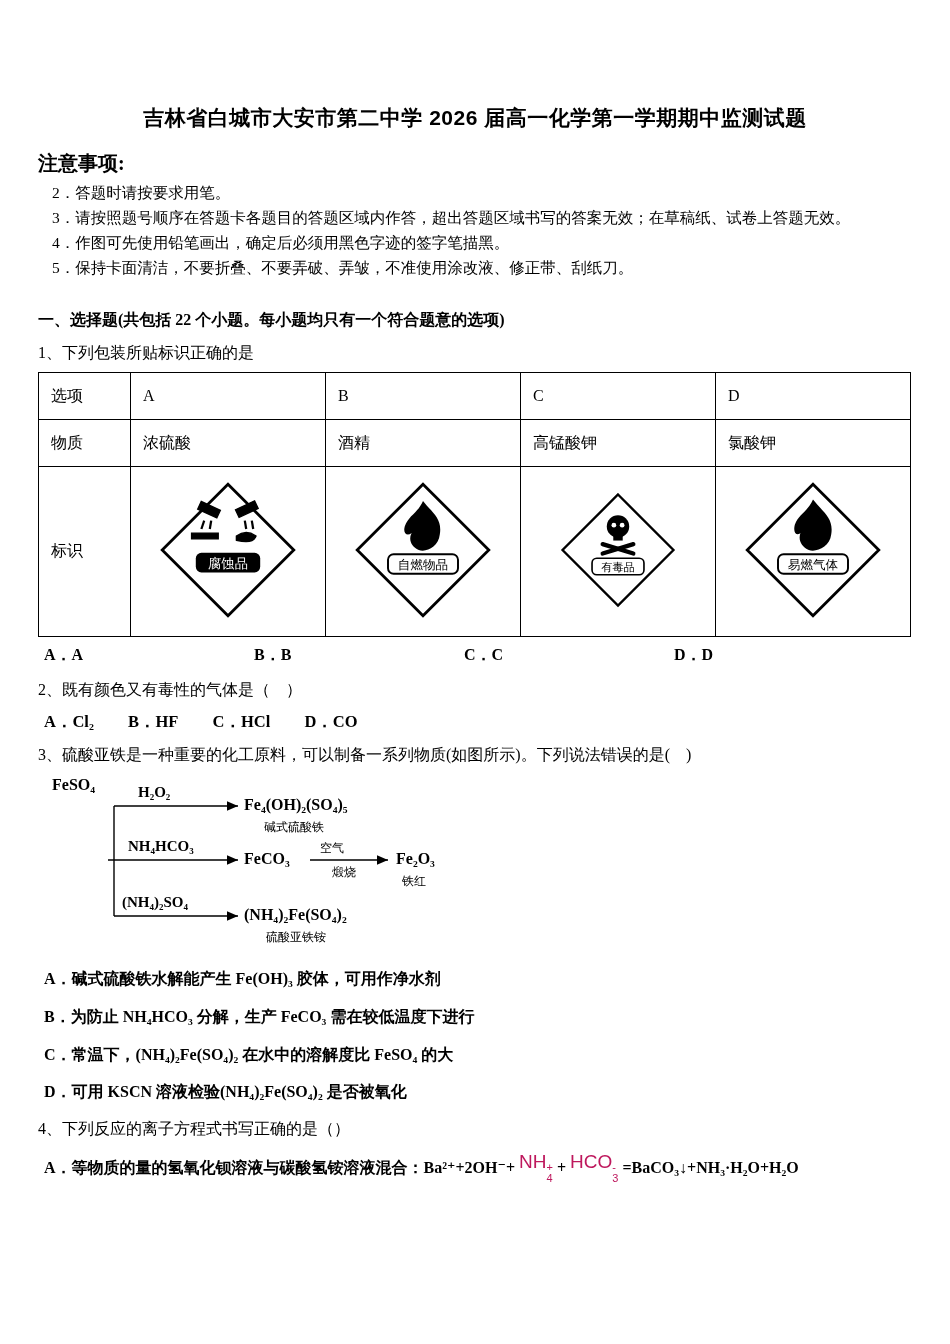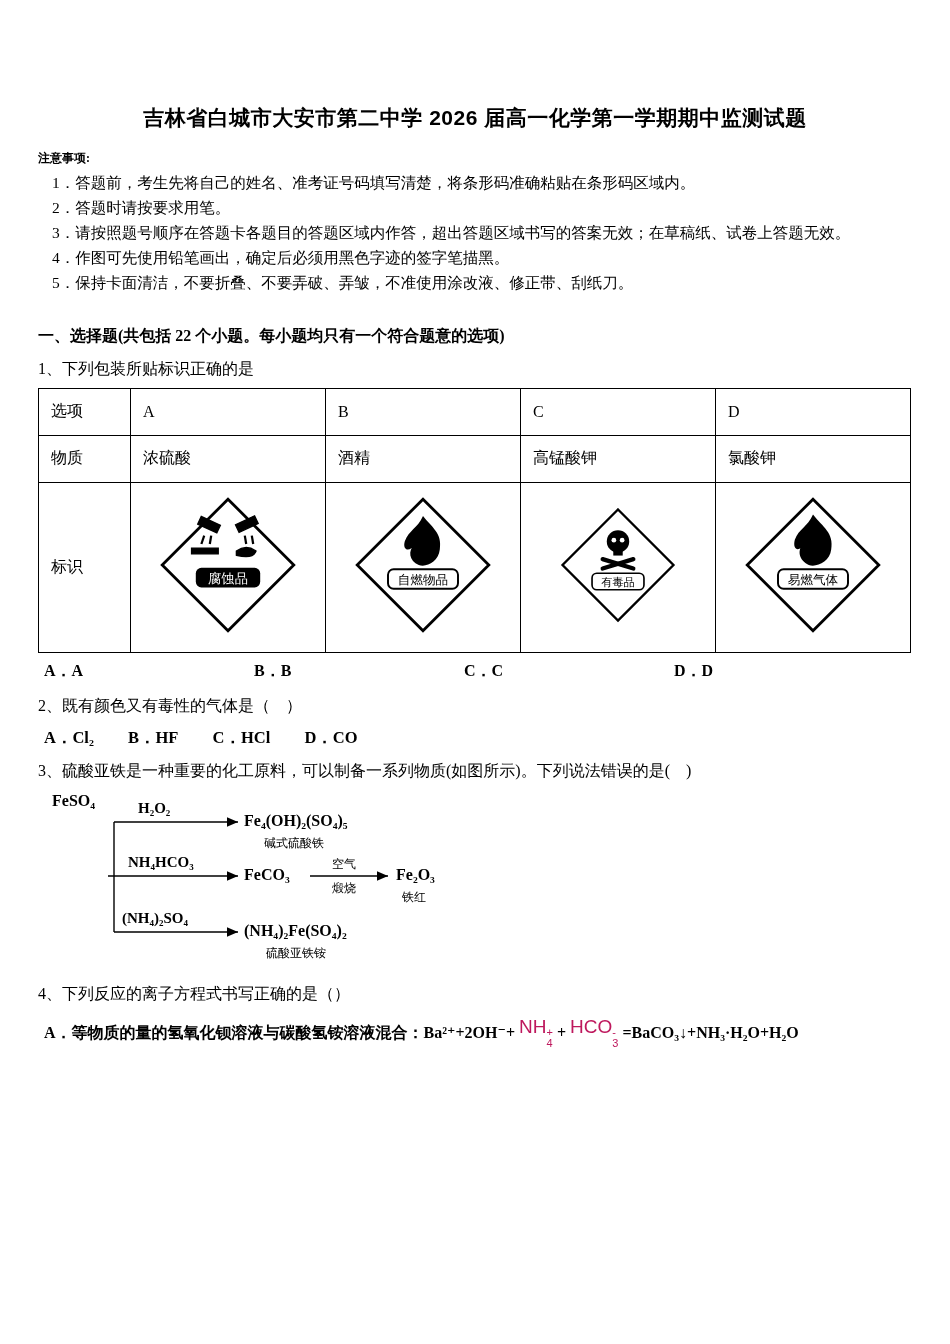--- a/index.html
+++ b/index.html
@@ -7,21 +7,21 @@
   .page {
     position:relative; width:950px; height:1344px; overflow:hidden;
     background:#fff; color:#000;
     font-family:"Liberation Serif","DejaVu Serif",serif;
     padding:104px 38px 0 38px;
   }
   .title {
     text-align:center; font-family:"Liberation Sans","DejaVu Sans",sans-serif;
     font-weight:bold; font-size:21px; margin:0 0 18px 0; letter-spacing:0.5px;
   }
-  .notice-heading { font-weight:bold; font-size:12px; margin-bottom:3px; }
+  .notice-heading { font-weight:bold; font-size:20px; margin-bottom:3px; }
   .notice-item { font-size:15.5px; line-height:1.62; padding-left:14px; }
   .section-heading { font-weight:bold; font-size:16px; margin:30px 0 6px 0; }
   .stem { font-size:16px; margin:12px 0 6px 0; }
 
   table.q1-table { border-collapse:collapse; table-layout:fixed; width:780px; margin-top:8px; }
   table.q1-table td { border:1px solid #000; padding:2px 12px; font-size:16px; vertical-align:middle; }
   table.q1-table col.c0 { width:92px; }
   table.q1-table col.c1, table.q1-table col.c2, table.q1-table col.c3, table.q1-table col.c4 { width:195px; }
   tr.row-head td, tr.row-sub td { height:47px; }
   tr.row-mark td { height:170px; }
@@ -53,21 +53,20 @@
 </style>
 </head>
 <body>
 
 <div class="page">
 
   <h1 class="title">吉林省白城市大安市第二中学 2026 届高一化学第一学期期中监测试题</h1>
 
   <div class="notice">
     <div class="notice-heading">注意事项:</div>
-    <div class="notice-item">1．答题前，考生先将自己的姓名、准考证号码填写清楚，将条形码准确粘贴在条形码区域内。</div>
     <div class="notice-item">2．答题时请按要求用笔。</div>
     <div class="notice-item">3．请按照题号顺序在答题卡各题目的答题区域内作答，超出答题区域书写的答案无效；在草稿纸、试卷上答题无效。</div>
     <div class="notice-item">4．作图可先使用铅笔画出，确定后必须用黑色字迹的签字笔描黑。</div>
     <div class="notice-item">5．保持卡面清洁，不要折叠、不要弄破、弄皱，不准使用涂改液、修正带、刮纸刀。</div>
   </div>
 
   <div class="section-heading">一、选择题(共包括 22 个小题。每小题均只有一个符合题意的选项)</div>
 
   <div>
     <div class="stem">1、下列包装所贴标识正确的是</div>
@@ -184,29 +183,35 @@
         <line x1="56" y1="84" x2="186" y2="84" stroke="#000" stroke-width="1.4" marker-end="url(#arr)"></line>
         <line x1="62" y1="140" x2="186" y2="140" stroke="#000" stroke-width="1.4" marker-end="url(#arr)"></line>
         <line x1="258" y1="84" x2="336" y2="84" stroke="#000" stroke-width="1.4" marker-end="url(#arr)"></line>
       </svg>
       <span class="dg formula" style="left:0;top:72;">FeSO₄</span>
       <span class="dg reagent" style="left:86px;top:8px;">H₂O₂</span>
       <span class="dg formula" style="left:192px;top:20px;">Fe₄(OH)₂(SO₄)₅</span>
       <span class="dg cname" style="left:212px;top:43px;">碱式硫酸铁</span>
       <span class="dg reagent" style="left:76px;top:62px;">NH₄HCO₃</span>
       <span class="dg formula" style="left:192px;top:74px;">FeCO₃</span>
-      <span class="dg cname" style="left:280px;top:64px;">空气</span>
+      <span class="dg cname" style="left:268px;top:64px;">空气</span>
       <span class="dg cname" style="left:280px;top:88px;">煅烧</span>
       <span class="dg formula" style="left:344px;top:74px;">Fe₂O₃</span>
       <span class="dg cname" style="left:350px;top:97px;">铁红</span>
       <span class="dg reagent" style="left:70px;top:118px;">(NH₄)₂SO₄</span>
       <span class="dg formula" style="left:192px;top:130px;">(NH₄)₂Fe(SO₄)₂</span>
       <span class="dg cname" style="left:214px;top:153px;">硫酸亚铁铵</span>
     </div>
 
+    <div class="choices-block">
+      <div class="choice-line">A．碱式硫酸铁水解能产生 Fe(OH)₃ 胶体，可用作净水剂</div>
+      <div class="choice-line">B．为防止 NH₄HCO₃ 分解，生产 FeCO₃ 需在较低温度下进行</div>
+      <div class="choice-line">C．常温下，(NH₄)₂Fe(SO₄)₂ 在水中的溶解度比 FeSO₄ 的大</div>
+      <div class="choice-line">D．可用 KSCN 溶液检验(NH₄)₂Fe(SO₄)₂ 是否被氧化</div>
+    </div>
   </div>
 
   <div>
     <div class="stem">4、下列反应的离子方程式书写正确的是（）</div>
     <div class="equation-line">
       <span>A．等物质的量的氢氧化钡溶液与碳酸氢铵溶液混合：Ba²⁺+2OH⁻+</span>
       <span class="ion"><span>NH</span><span class="updown">
             <span>+</span>
             <span>4</span>
           </span></span>

